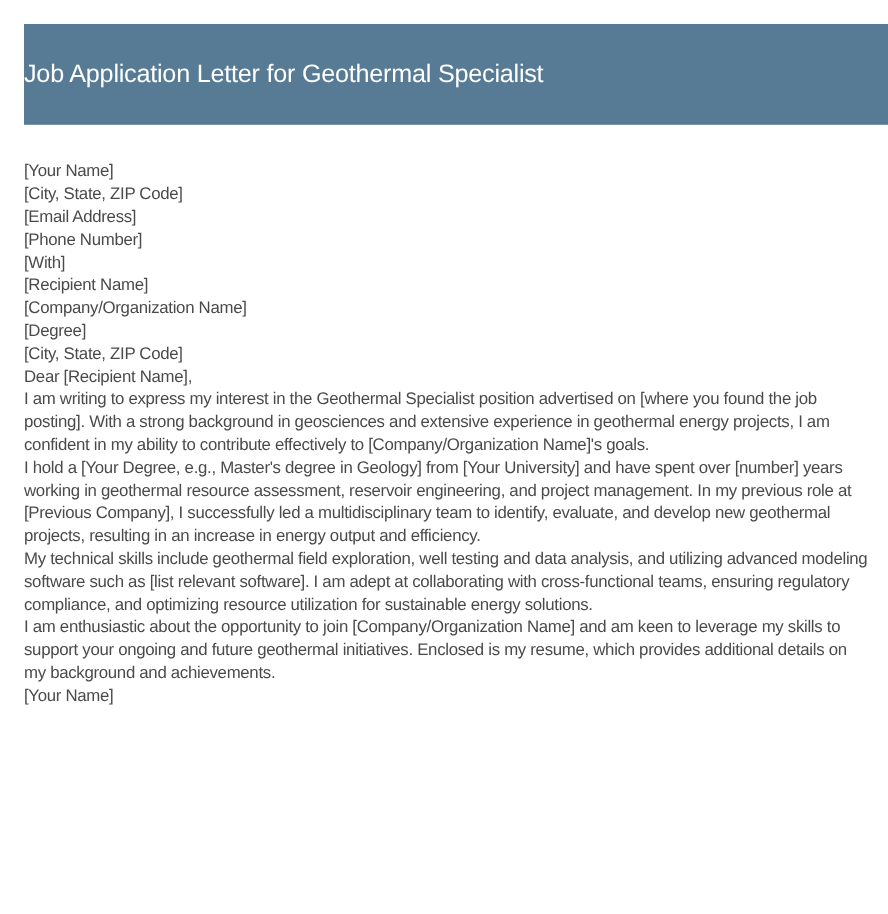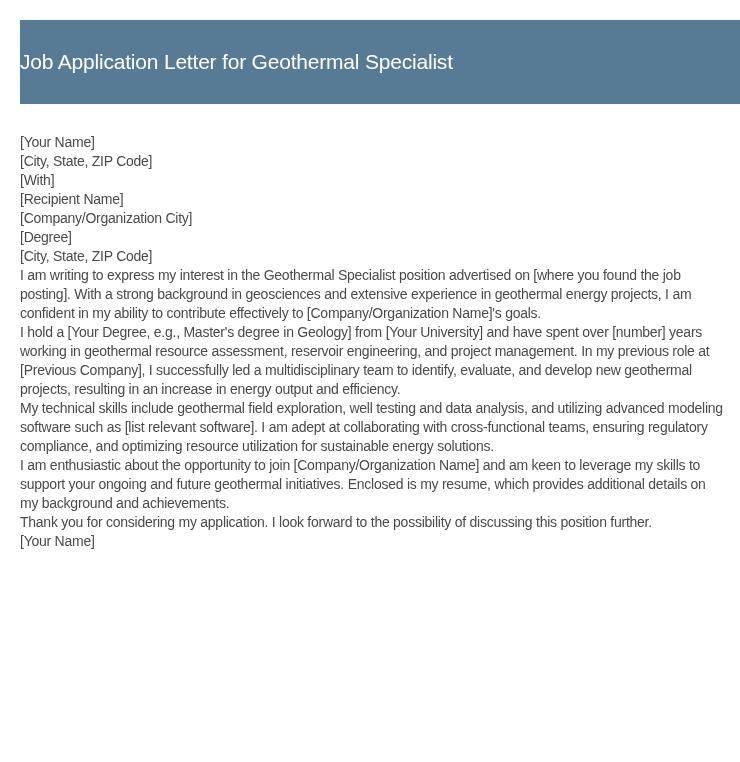--- a/index.html
+++ b/index.html
@@ -50,24 +50,26 @@
 </head>
 <body>
 
 <div class="header">
   <span class="header-title">Job Application Letter for Geothermal Specialist</span>
 </div>
 
 <div class="letter">
   <div class="line">[Your Name]</div>
   <div class="line">[City, State, ZIP Code]</div>
+  <div class="line">[Email Address]</div>
+  <div class="line">[Phone Number]</div>
   <div class="line">[With]</div>
   <div class="line">[Recipient Name]</div>
-  <div class="line">[Company/Organization City]</div>
+  <div class="line">[Company/Organization Name]</div>
   <div class="line">[Degree]</div>
   <div class="line">[City, State, ZIP Code]</div>
+  <div class="line">Dear [Recipient Name],</div>
   <p class="para">I am writing to express my interest in the Geothermal Specialist position advertised on [where you found the job posting]. With a strong background in geosciences and extensive experience in geothermal energy projects, I am confident in my ability to contribute effectively to [Company/Organization Name]'s goals.</p>
   <p class="para">I hold a [Your Degree, e.g., Master's degree in Geology] from [Your University] and have spent over [number] years working in geothermal resource assessment, reservoir engineering, and project management. In my previous role at [Previous Company], I successfully led a multidisciplinary team to identify, evaluate, and develop new geothermal projects, resulting in an increase in energy output and efficiency.</p>
   <p class="para">My technical skills include geothermal field exploration, well testing and data analysis, and utilizing advanced modeling software such as [list relevant software]. I am adept at collaborating with cross-functional teams, ensuring regulatory compliance, and optimizing resource utilization for sustainable energy solutions.</p>
   <p class="para">I am enthusiastic about the opportunity to join [Company/Organization Name] and am keen to leverage my skills to support your ongoing and future geothermal initiatives. Enclosed is my resume, which provides additional details on my background and achievements.</p>
-  <p class="para">Thank you for considering my application. I look forward to the possibility of discussing this position further.</p>
   <div class="line">[Your Name]</div>
 </div>
 
 </body></html>

